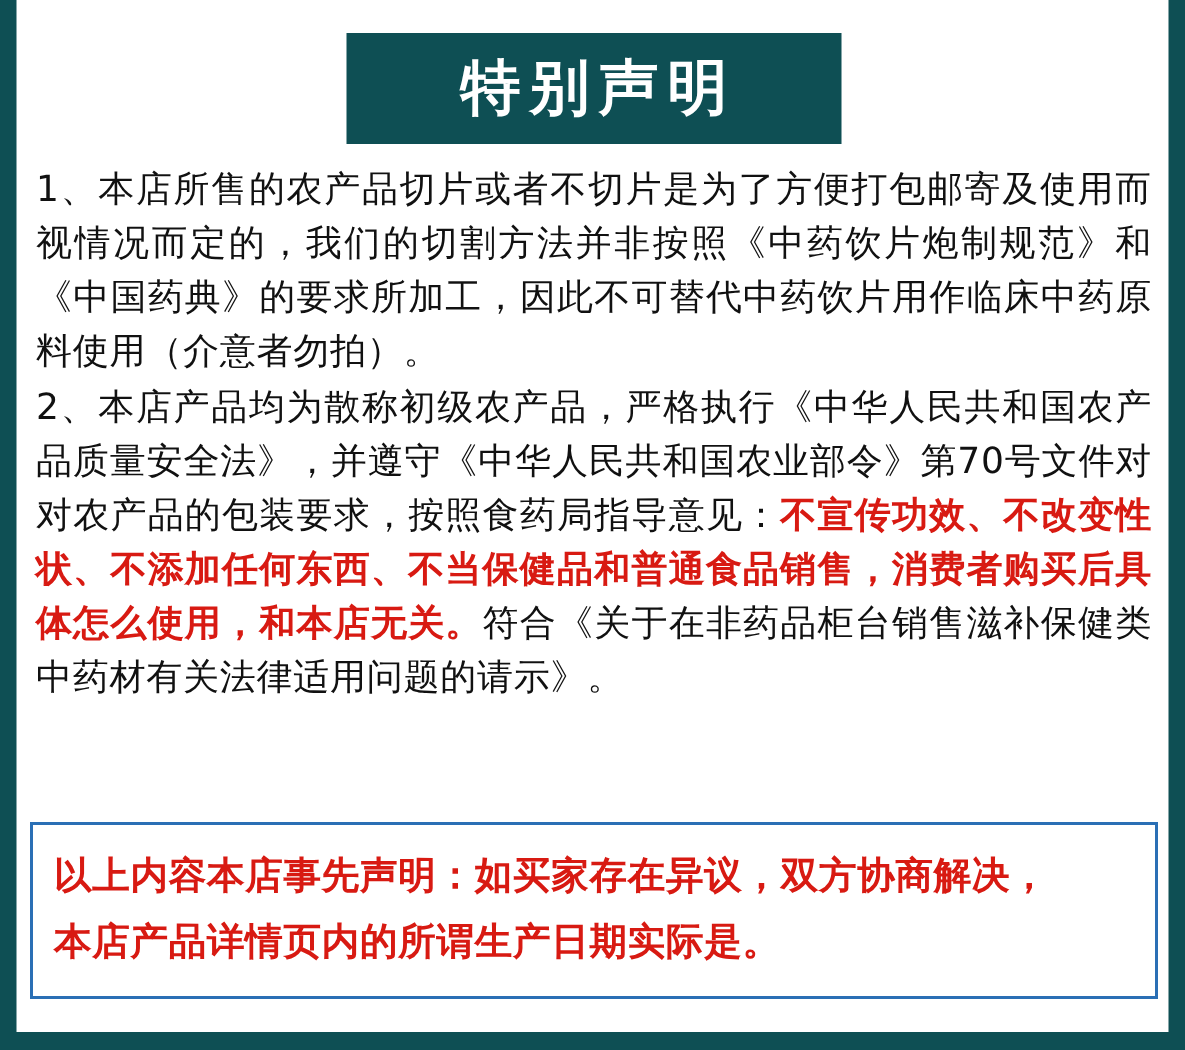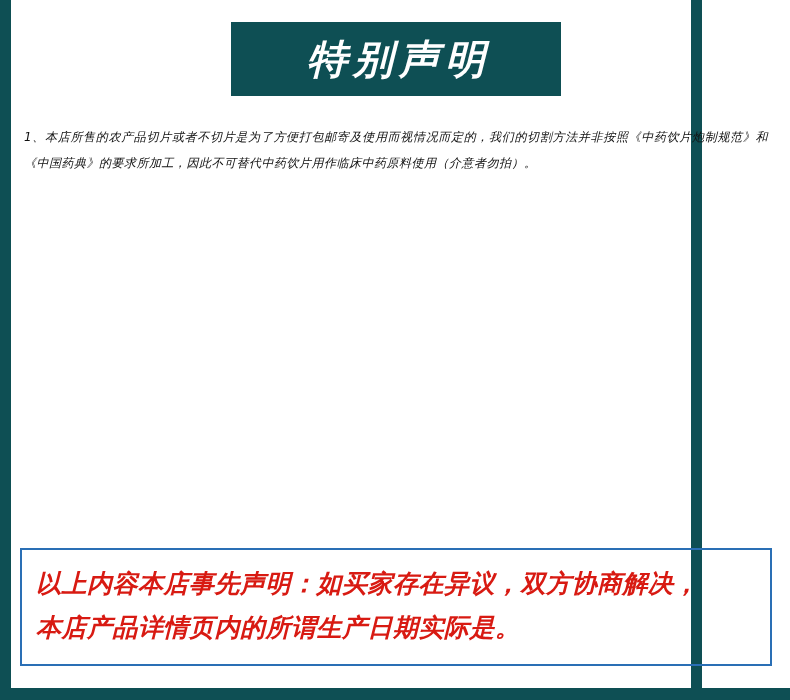--- a/index.html
+++ b/index.html
@@ -9,24 +9,23 @@
   body {
     width: 790px;
     height: 700px;
     background: #ffffff;
     font-family: "DejaVu Sans", "Liberation Sans", sans-serif;
     overflow: hidden;
     position: relative;
   }
   .page {
     position: relative;
-    width: 702px;
+    width: 790px;
     height: 700px;
     box-sizing: border-box;
-    font-style: italic;
   }
   
   .left-bar {
     position: absolute;
     left: 0;
     top: 0;
     width: 11px;
     height: 700px;
     background: #0e4f54;
   }
@@ -68,26 +67,26 @@
     line-height: 1;
     padding-left: 6px;
   }
   .body-block {
     position: absolute;
     left: 24px;
     top: 108px;
     width: 744px;
   }
   .para {
-    font-size: 12px;
+    font-size: 24px;
     color: #111111;
-    line-height: 26px;
+    line-height: 36px;
     letter-spacing: 0.5px;
     text-align: justify;
-    margin: 16px 0 1px 0;
+    margin: 0 0 1px 0;
     font-family: "DejaVu Sans", "Liberation Sans", sans-serif;
   }
   .red {
     color: #d81a12;
     font-weight: bold;
   }
   .footer-box {
     position: absolute;
     left: 20px;
     top: 548px;
@@ -119,20 +118,23 @@
   <div class="title-banner">
     <span class="title-text">特别声明</span>
   </div>
 
   <div class="body-block">
 
     <p class="para">
       <span>1、本店所售的农产品切片或者不切片是为了方便打包邮寄及使用而视情况而定的，我们的切割方法并非按照《中药饮片炮制规范》和《中国药典》的要求所加工，因此不可替代中药饮片用作临床中药原料使用（介意者勿拍）。</span>
     </p>
 
+    <p class="para">
+      <span>2、本店产品均为散称初级农产品，严格执行《中华人民共和国农产品质量安全法》，并遵守《中华人民共和国农业部令》第70号文件对对农产品的包装要求，按照食药局指导意见：</span><span class="red">不宣传功效、不改变性状、不添加任何东西、不当保健品和普通食品销售，消费者购买后具体怎么使用，和本店无关。</span><span>符合《关于在非药品柜台销售滋补保健类中药材有关法律适用问题的请示》。</span>
+    </p>
 
 
 
   </div>
 
   <div class="footer-box">
     <div class="footer-line">以上内容本店事先声明：如买家存在异议，双方协商解决，</div>
     <div class="footer-line">本店产品详情页内的所谓生产日期实际是。</div>
   </div>
 

